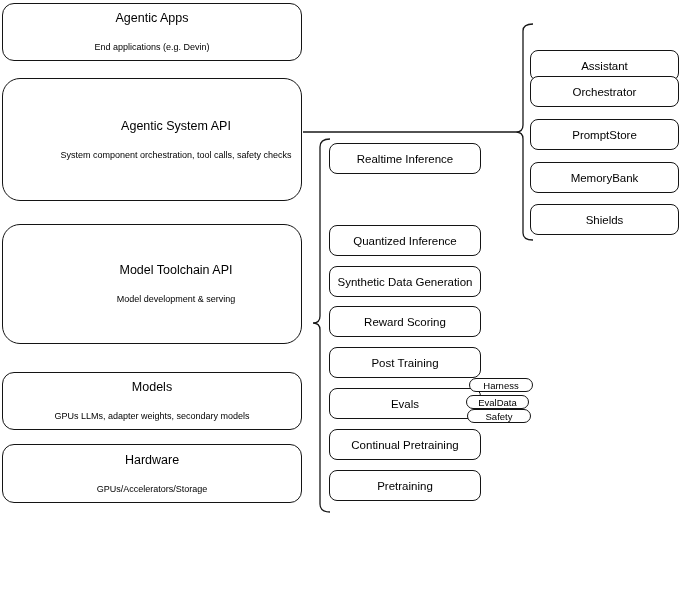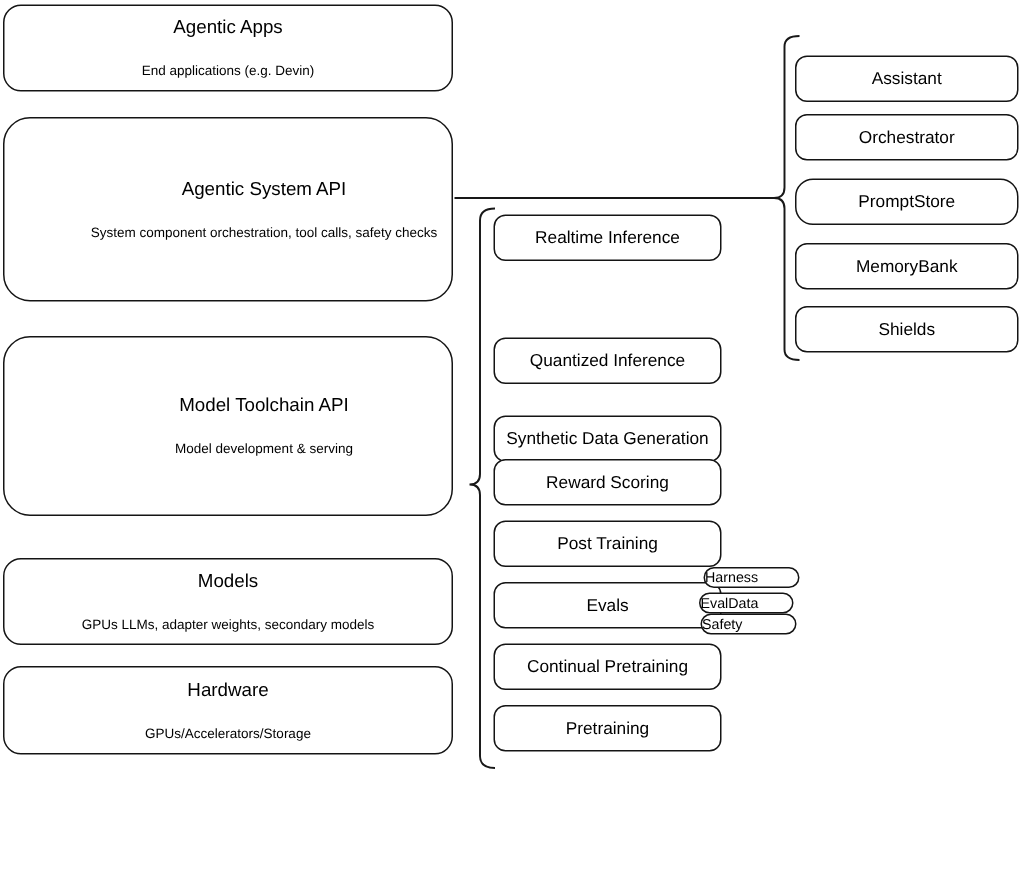--- a/index.html
+++ b/index.html
@@ -46,20 +46,21 @@
   }
   .pill {
     position: absolute;
     box-sizing: border-box;
     height: 14px;
     border: 1.2px solid #141414;
     border-radius: 7px;
     background: #ffffff;
     display: flex;
     align-items: center;
+    justify-content: center;
     font-size: 9.5px;
     z-index: 3;
   }
 </style>
 </head>
 <body>
 
 <div class="canvas">
 
   <svg class="connectors" viewBox="0 0 682 591" aria-hidden="true">
@@ -91,21 +92,21 @@
   <div class="box stackbox r-small" style="top:531px; height:58px;">
     <div class="title">Curated Data</div>
   </div>
 
   <div class="box midbox" style="top:143px;">
     <span>Realtime Inference</span>
   </div>
   <div class="box midbox" style="top:225px;">
     <span>Quantized Inference</span>
   </div>
-  <div class="box midbox" style="top:266px;margin-top:11px;">
+  <div class="box midbox" style="top:266px;">
     <span>Synthetic Data Generation</span>
   </div>
   <div class="box midbox" style="top:306px;">
     <span>Reward Scoring</span>
   </div>
   <div class="box midbox" style="top:347px;">
     <span>Post Training</span>
   </div>
   <div class="box midbox" style="top:388px;">
     <span>Evals</span>
@@ -120,27 +121,27 @@
   <div class="pill" style="left:469px; top:378px; width:64px;">
     <span>Harness</span>
   </div>
   <div class="pill" style="left:466px; top:395px; width:63px;">
     <span>EvalData</span>
   </div>
   <div class="pill" style="left:467px; top:409px; width:64px;">
     <span>Safety</span>
   </div>
 
-  <div class="box rightbox" style="top:37px;text-align:right;">
+  <div class="box rightbox" style="top:50px;text-align:right;">
     <span>Assistant</span>
   </div>
   <div class="box rightbox" style="top:76px;">
     <span>Orchestrator</span>
   </div>
-  <div class="box rightbox" style="top:119px;border-radius:12px;">
+  <div class="box rightbox" style="top:119px;">
     <span>PromptStore</span>
   </div>
   <div class="box rightbox" style="top:162px;">
     <span>MemoryBank</span>
   </div>
   <div class="box rightbox" style="top:204px;">
     <span>Shields</span>
   </div>
 
 </div>

